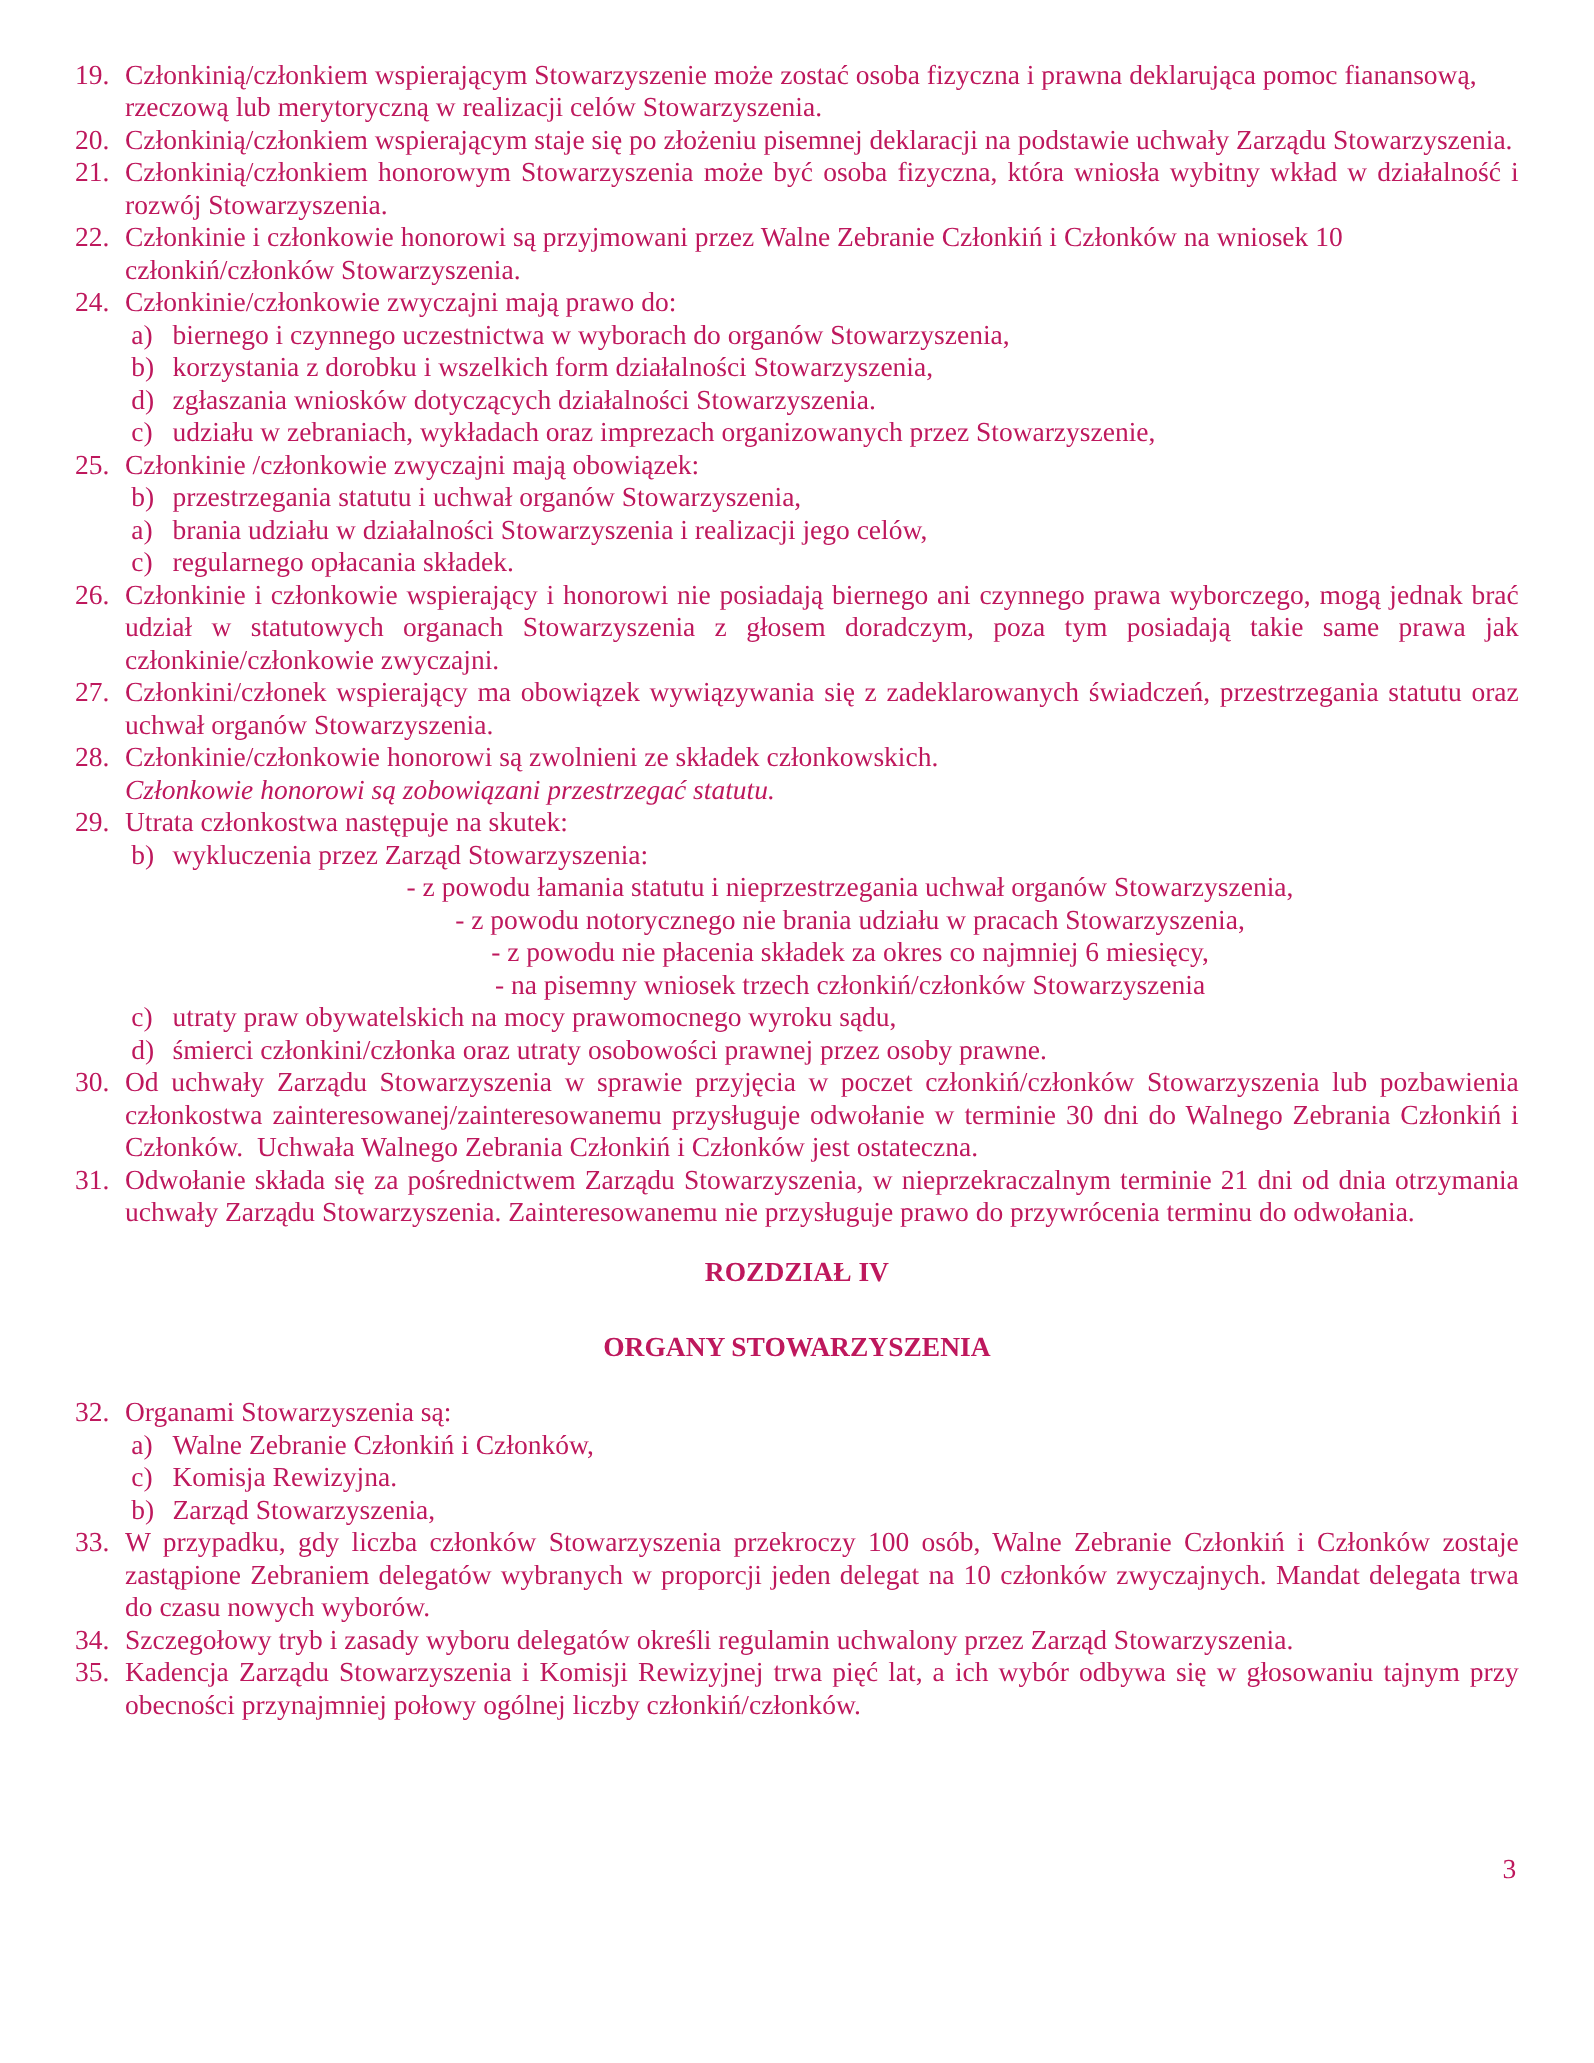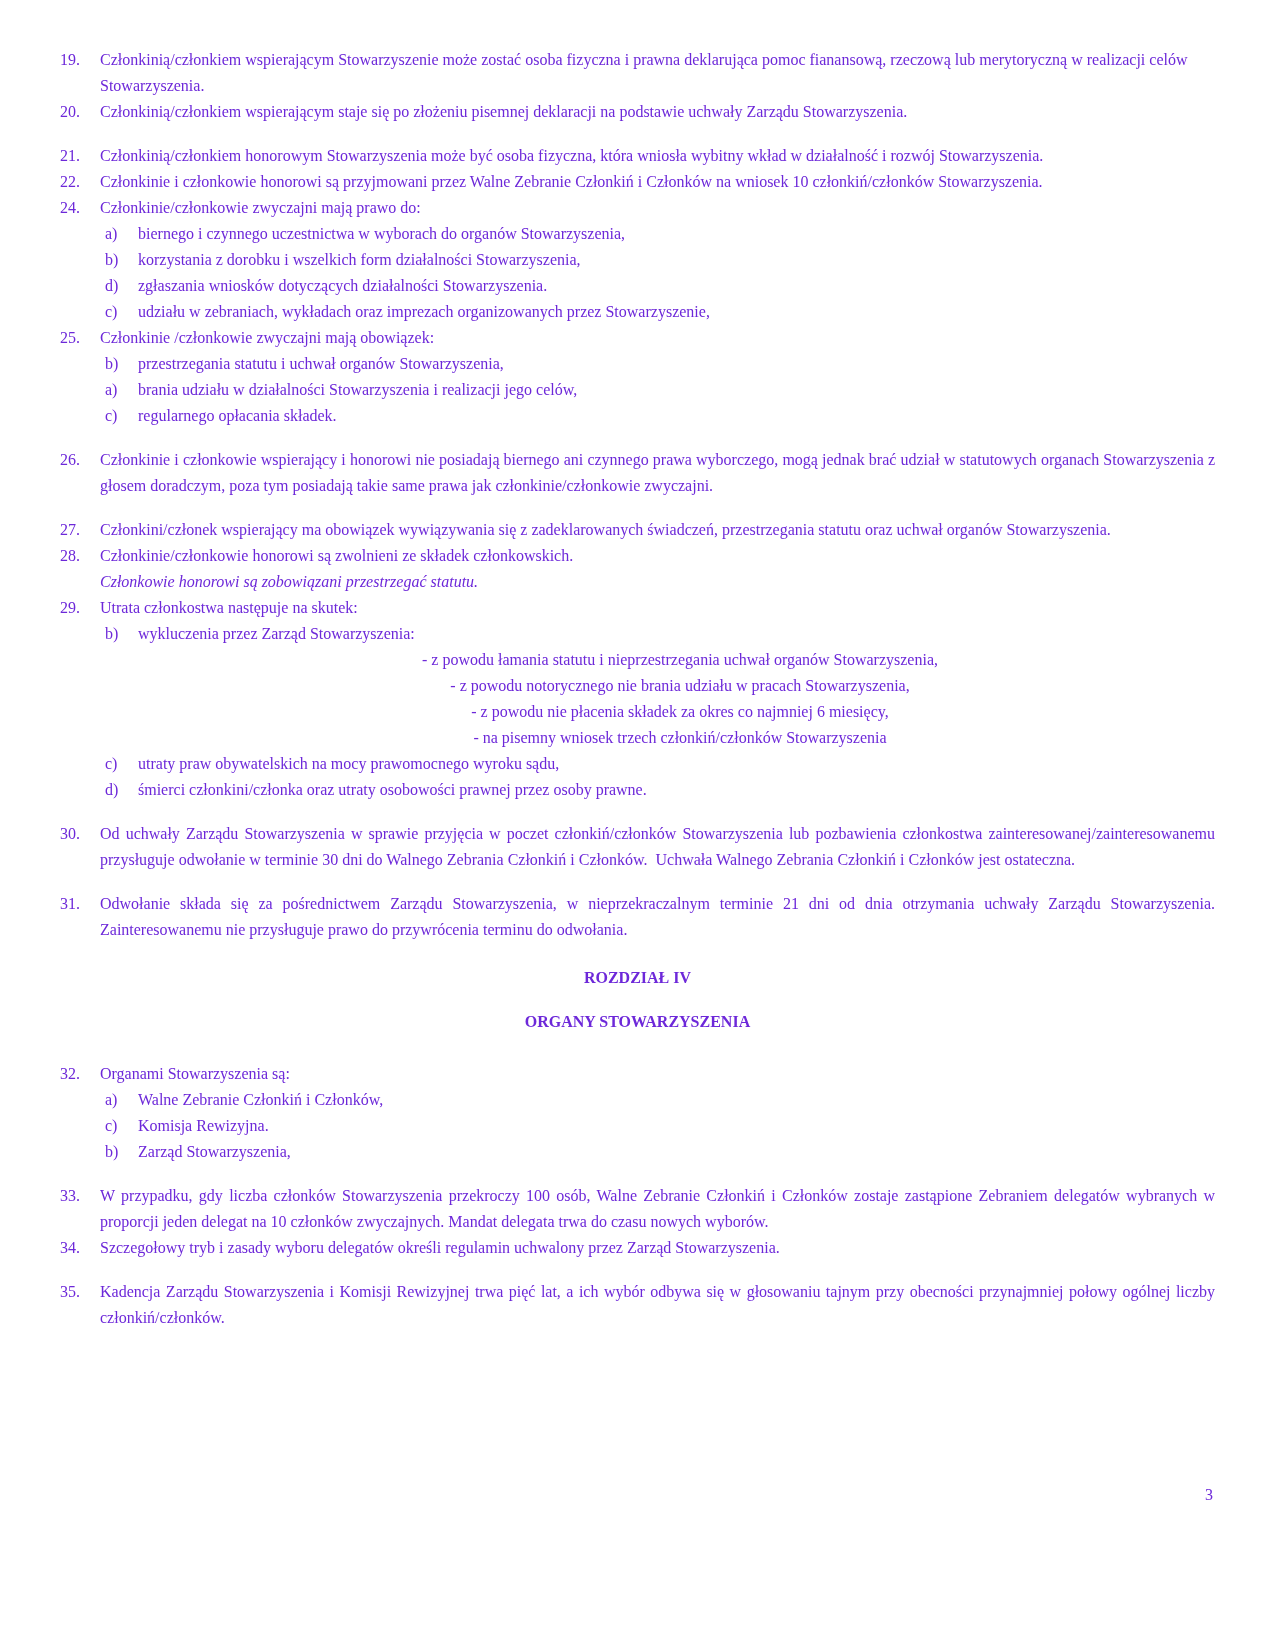--- a/index.html
+++ b/index.html
@@ -5,23 +5,23 @@
   html, body {
     margin: 0;
     padding: 0;
     background: #ffffff;
   }
   .page {
     position: relative;
     width: 1275px;
     height: 1650px;
     background: #ffffff;
-    color: #6d28d9;
+    color: #be185d;
     font-family: "Liberation Serif", "DejaVu Serif", serif;
-    font-size: 16px;
+    font-size: 22px;
     line-height: 26px;
     overflow: hidden;
   }
   .content {
     position: absolute;
     left: 60px;
     right: 60px;
     top: 47px;
   }
   .block { margin: 0; }
@@ -47,24 +47,24 @@
 
   
   .block.cont { padding-left: 40px; font-style: italic; }
 
   
   .block.heading {
     text-align: center;
     font-weight: bold;
     margin-top: 22px;
   }
-  .block.heading + .block.heading { margin-top: 18px; }
+  .block.heading + .block.heading { margin-top: 34px; }
   .block.heading + .block.item { margin-top: 26px; }
 
-  .justify { text-align: justify; margin-top: 18px; }
+  .justify { text-align: justify; }
 
   .page-number {
     position: absolute;
     top: 1482px;
     right: 62px;
   }
 </style>
 </head>
 <body>
 

